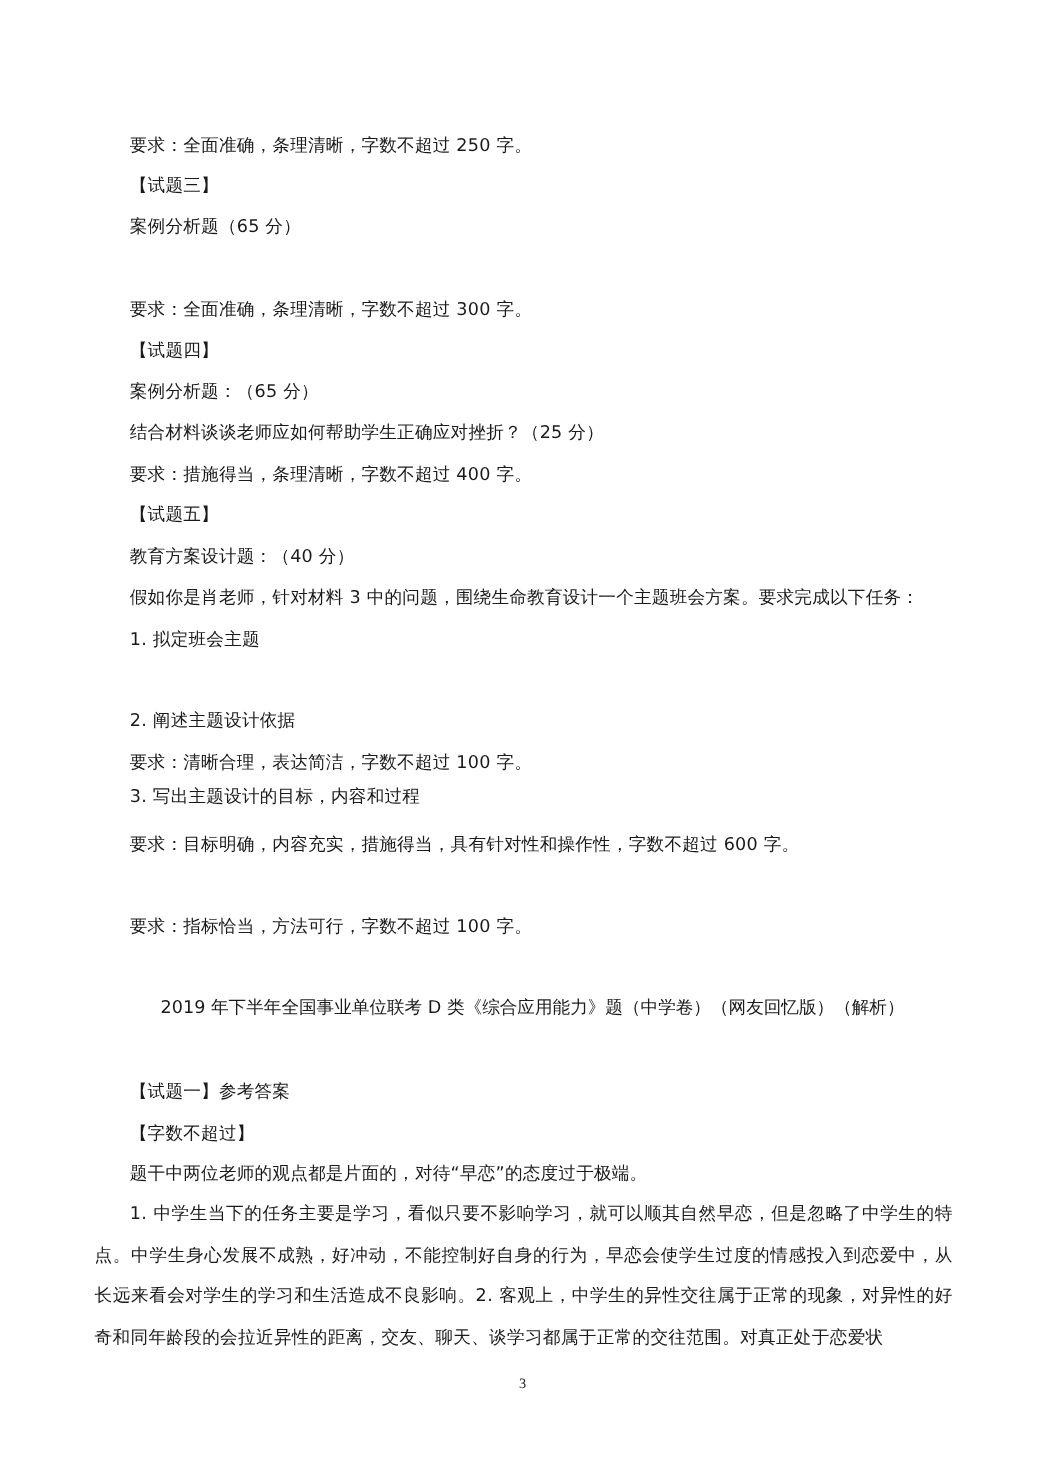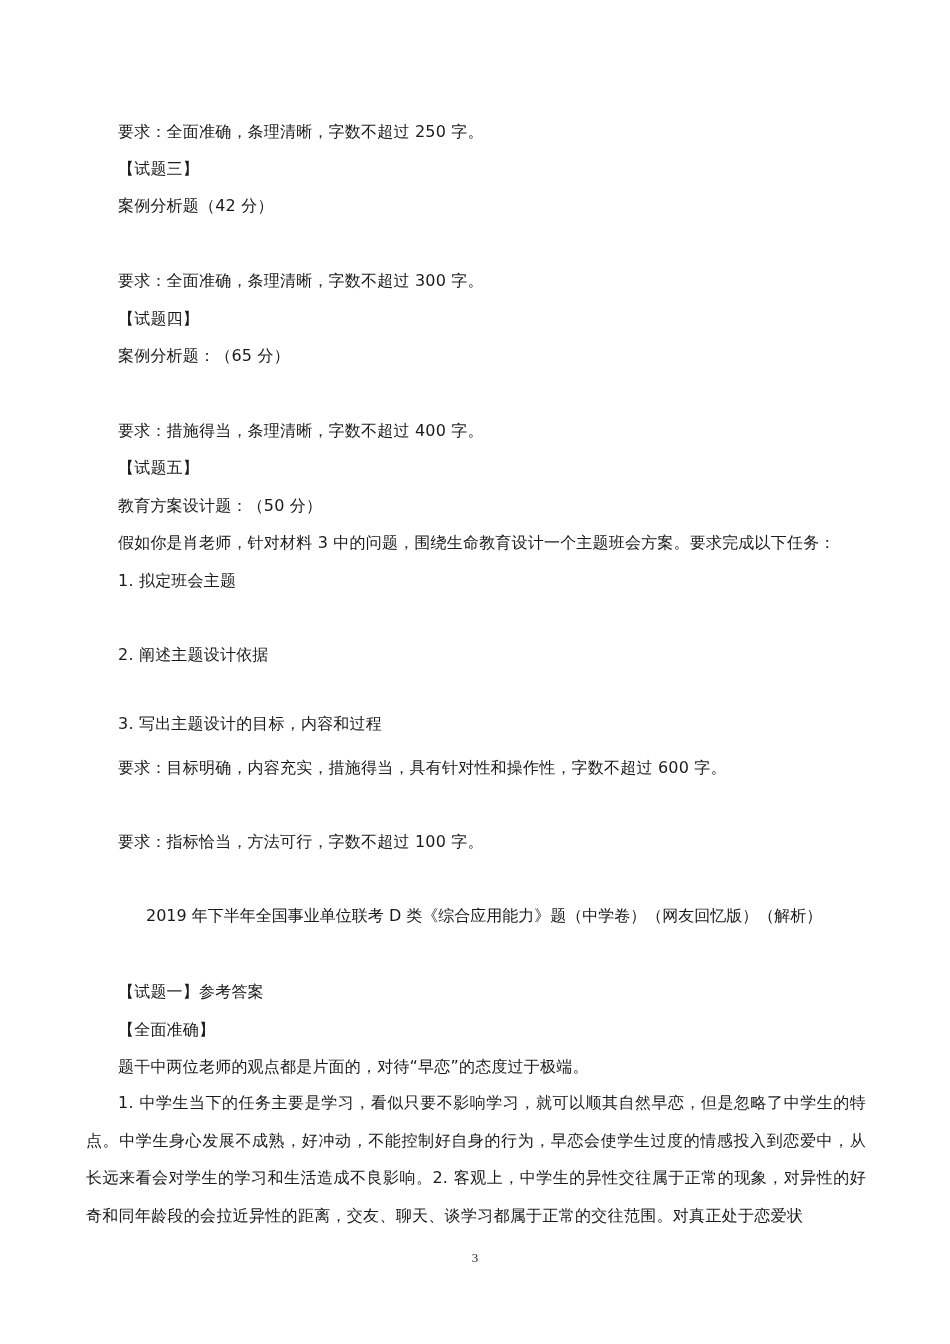--- a/index.html
+++ b/index.html
@@ -57,36 +57,38 @@
       color: #222;
     }
   </style>
 </head>
 <body>
 
 <div class="page">
 
   <div class="line" style="top:121px">要求：全面准确，条理清晰，字数不超过 250 字。</div>
   <div class="line" style="top:158px">【试题三】</div>
-  <div class="line" style="top:195px">案例分析题（42 分）</div>
+  <div class="line" style="top:195px">案例分析题（65 分）</div>
   <div class="line" style="top:270px">要求：全面准确，条理清晰，字数不超过 300 字。</div>
   <div class="line" style="top:308px">【试题四】</div>
   <div class="line" style="top:345px">案例分析题：（65 分）</div>
+  <div class="line" style="top:382px">结合材料谈谈老师应如何帮助学生正确应对挫折？（25 分）</div>
   <div class="line" style="top:420px">要求：措施得当，条理清晰，字数不超过 400 字。</div>
   <div class="line" style="top:457px">【试题五】</div>
-  <div class="line" style="top:495px">教育方案设计题：（50 分）</div>
+  <div class="line" style="top:495px">教育方案设计题：（40 分）</div>
   <div class="line" style="top:532px">假如你是肖老师，针对材料 3 中的问题，围绕生命教育设计一个主题班会方案。要求完成以下任务：</div>
   <div class="line" style="top:570px">1. 拟定班会主题</div>
   <div class="line" style="top:644px">2. 阐述主题设计依据</div>
+  <div class="line" style="top:682px">要求：清晰合理，表达简洁，字数不超过 100 字。</div>
   <div class="line" style="top:713px">3. 写出主题设计的目标，内容和过程</div>
   <div class="line" style="top:757px">要求：目标明确，内容充实，措施得当，具有针对性和操作性，字数不超过 600 字。</div>
   <div class="line" style="top:831px">要求：指标恰当，方法可行，字数不超过 100 字。</div>
 
   <div class="title-line" style="top:905px">2019 年下半年全国事业单位联考 D 类《综合应用能力》题（中学卷）（网友回忆版）（解析）</div>
 
   <div class="line" style="top:981px">【试题一】参考答案</div>
-  <div class="line" style="top:1019px">【全面准确】</div>
+  <div class="line" style="top:1019px">【字数不超过】</div>
   <div class="line" style="top:1056px">题干中两位老师的观点都是片面的，对待“早恋”的态度过于极端。</div>
 
   <div class="para" style="top:1084px">1. 中学生当下的任务主要是学习，看似只要不影响学习，就可以顺其自然早恋，但是忽略了中学生的特点。中学生身心发展不成熟，好冲动，不能控制好自身的行为，早恋会使学生过度的情感投入到恋爱中，从长远来看会对学生的学习和生活造成不良影响。2. 客观上，中学生的异性交往属于正常的现象，对异性的好奇和同年龄段的会拉近异性的距离，交友、聊天、谈学习都属于正常的交往范围。对真正处于恋爱状</div>
 
   <div class="page-number">3</div>
 </div>
 
 </body></html>

